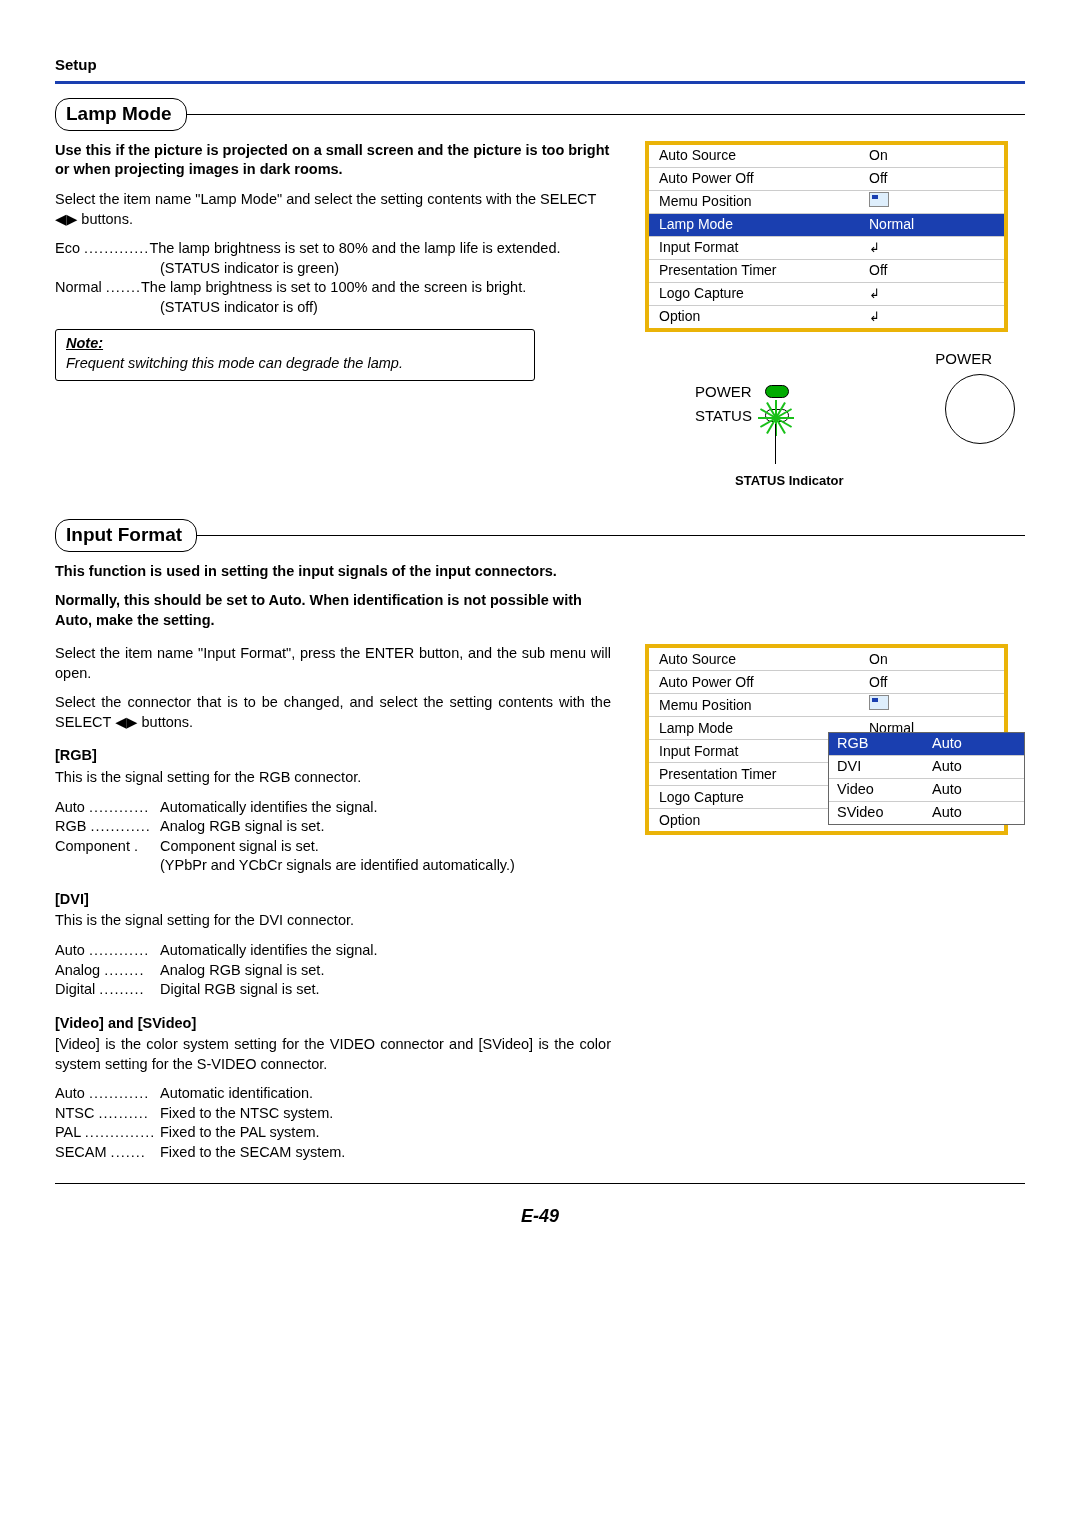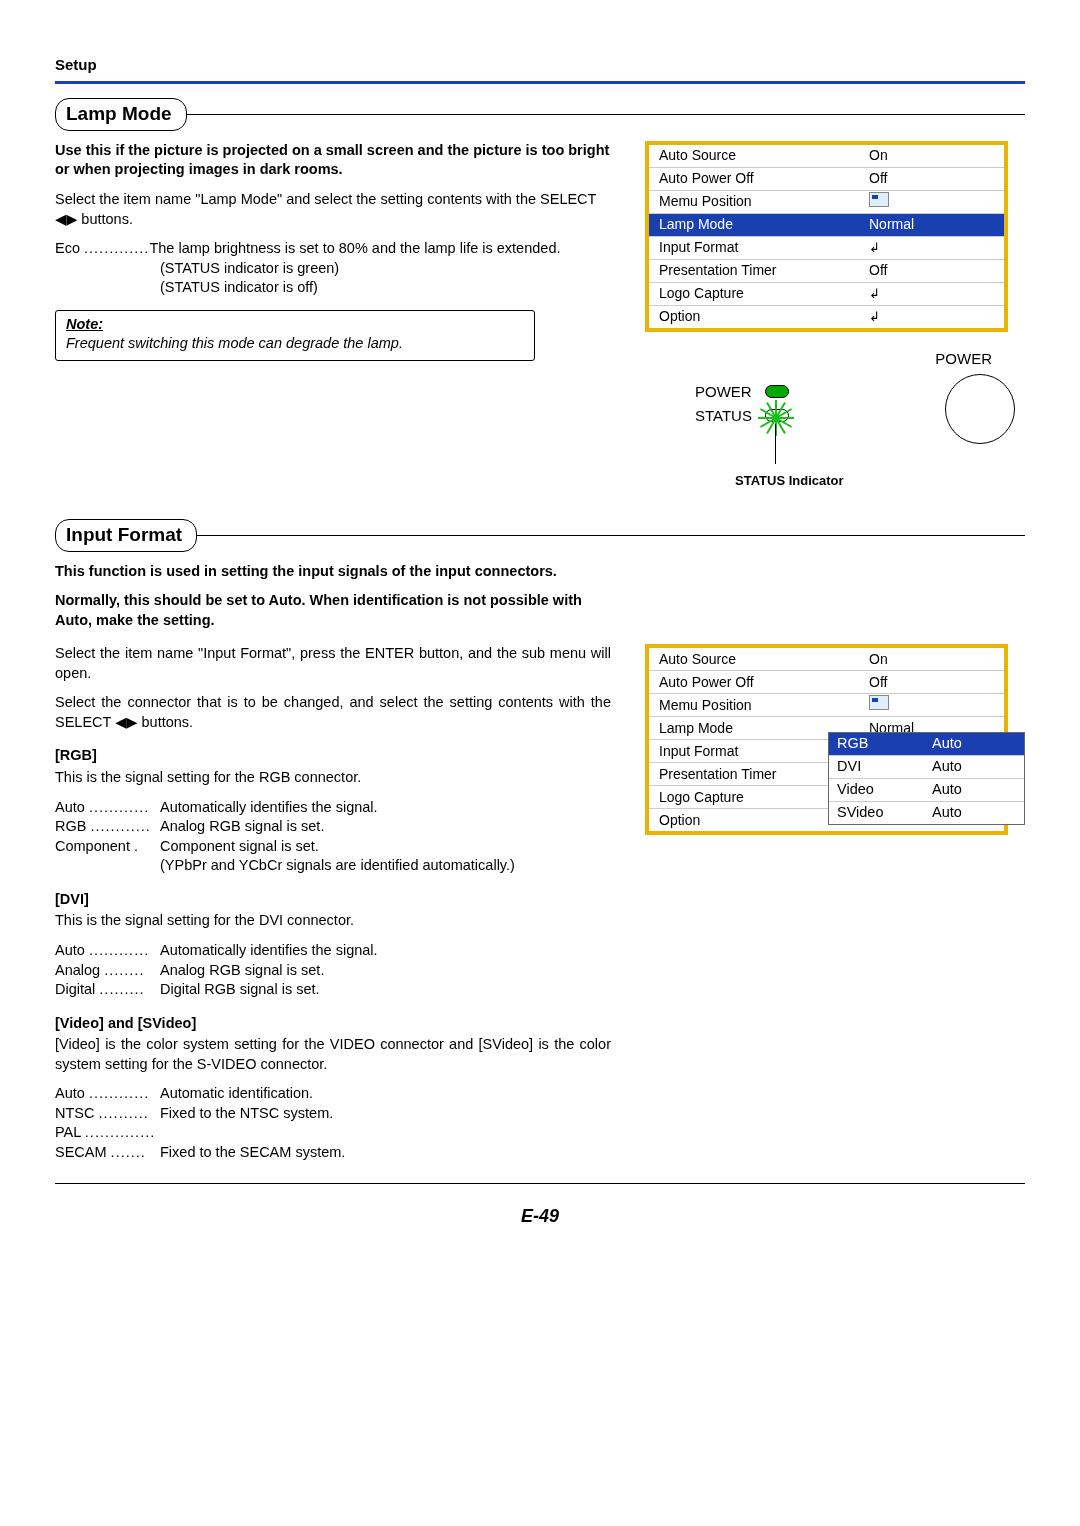--- a/index.html
+++ b/index.html
@@ -129,20 +129,24 @@
   <div class="left-col">
     <p class="intro-bold">Use this if the picture is projected on a small screen and the picture is too bright or when projecting images in dark rooms.</p>
     <p class="arrows">Select the item name "Lamp Mode" and select the setting contents with the SELECT ◀▶ buttons.</p>
 
     <div class="desc-line">
       <span class="desc-term"><span>Eco</span> <span class="desc-dots">.............</span></span>
       <span class="desc-body">The lamp brightness is set to 80% and the lamp life is extended.</span>
     </div>
     <div class="desc-indent">(STATUS indicator is green)</div>
 
+    <div class="desc-line">
+      <span class="desc-term"><span>Normal</span> <span class="desc-dots">.......</span></span>
+      <span class="desc-body">The lamp brightness is set to 100% and the screen is bright.</span>
+    </div>
     <div class="desc-indent">(STATUS indicator is off)</div>
 
     <div class="note-box">
       <div class="note-title">Note:</div>
       <div class="note-body">Frequent switching this mode can degrade the lamp.</div>
     </div>
   </div>
 
   <div class="right-col">
     <div class="menu-table" id="menu1">
@@ -267,20 +271,21 @@
         <div class="desc-line">
           <span class="desc-term" style="flex:0 0 105px"><span>Auto</span> <span class="desc-dots">............</span></span>
           <span class="desc-body">Automatic identification.</span>
         </div>
         <div class="desc-line">
           <span class="desc-term" style="flex:0 0 105px"><span>NTSC</span> <span class="desc-dots">..........</span></span>
           <span class="desc-body">Fixed to the NTSC system.</span>
         </div>
         <div class="desc-line">
           <span class="desc-term" style="flex:0 0 105px"><span>PAL</span> <span class="desc-dots">..............</span></span>
+          <span class="desc-body">Fixed to the PAL system.</span>
         </div>
         <div class="desc-line">
           <span class="desc-term" style="flex:0 0 105px"><span>SECAM</span> <span class="desc-dots">.......</span></span>
           <span class="desc-body">Fixed to the SECAM system.</span>
         </div>
       </div>
   </div>
 
   <div class="right-col">
     <div style="position:relative">

